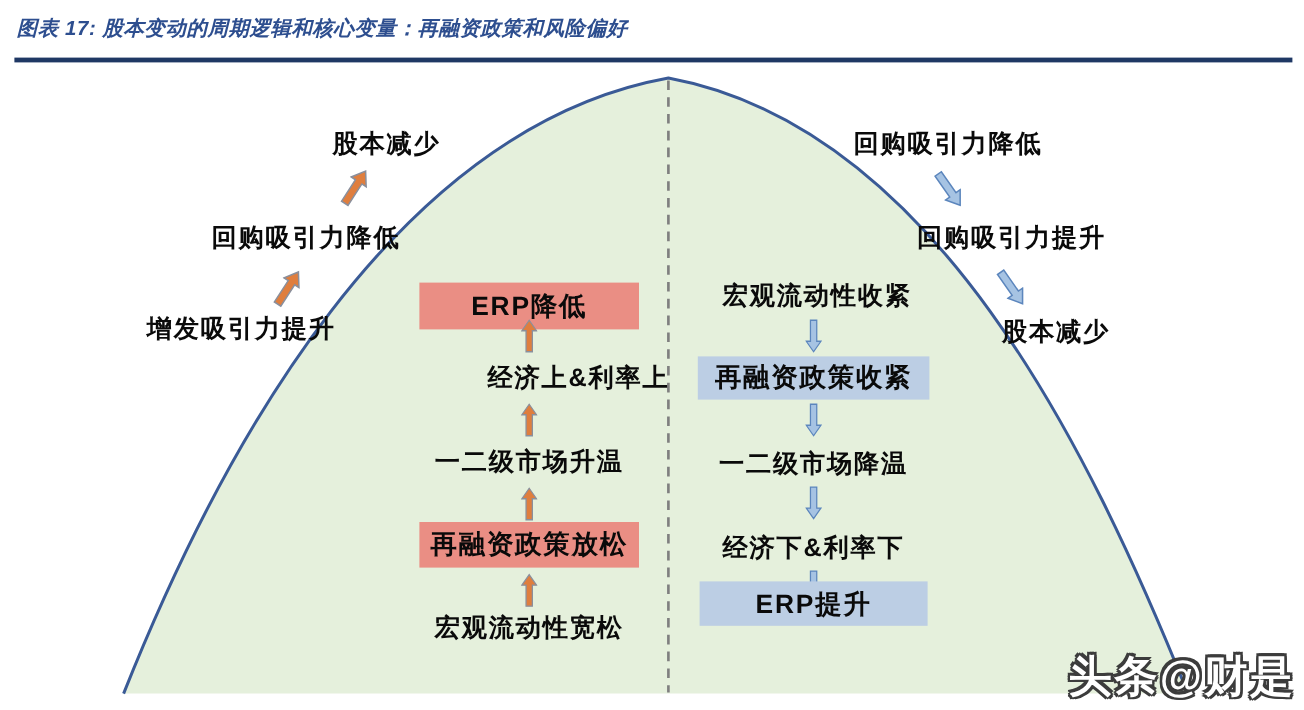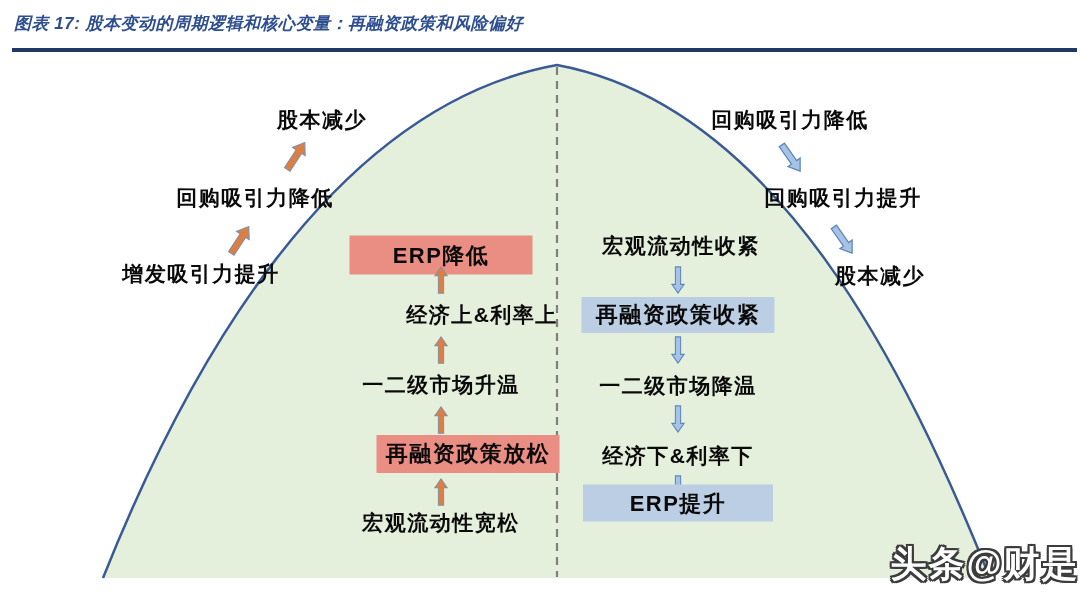--- a/index.html
+++ b/index.html
@@ -78,21 +78,21 @@
     <svg width="14" height="29" viewBox="-1 -1 16 32">
         <path class="oa" d="M7 0 L14 10 L10 10 L10 30 L4 30 L4 10 L0 10 Z"></path>
       </svg>
   </div>
   <div class="lbl" style="left:441px;top:385px;">一二级市场升温</div>
   <div class="arr" style="left:441px;top:420px;">
     <svg width="14" height="29" viewBox="-1 -1 16 32">
         <path class="oa" d="M7 0 L14 10 L10 10 L10 30 L4 30 L4 10 L0 10 Z"></path>
       </svg>
   </div>
-  <div class="box red" style="left:441px;top:454px;width:183px;height:38px;margin-left:27px;">再融资政策放松</div>
+  <div class="box red" style="left:441px;top:454px;width:183px;height:38px;">再融资政策放松</div>
   <div class="arr" style="left:441px;top:492px;">
     <svg width="14" height="29" viewBox="-1 -1 16 32">
         <path class="oa" d="M7 0 L14 10 L10 10 L10 30 L4 30 L4 10 L0 10 Z"></path>
       </svg>
   </div>
   <div class="lbl" style="left:441px;top:523px;">宏观流动性宽松</div>
 
   <div class="lbl" style="left:681px;top:246px;">宏观流动性收紧</div>
   <div class="arr" style="left:678px;top:280px;">
     <svg width="14" height="29" viewBox="-1 -1 16 32">

